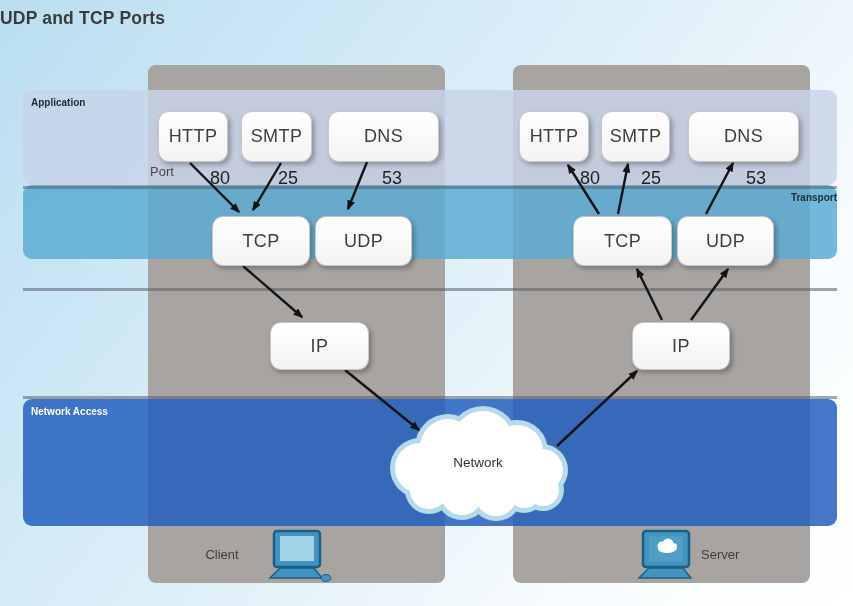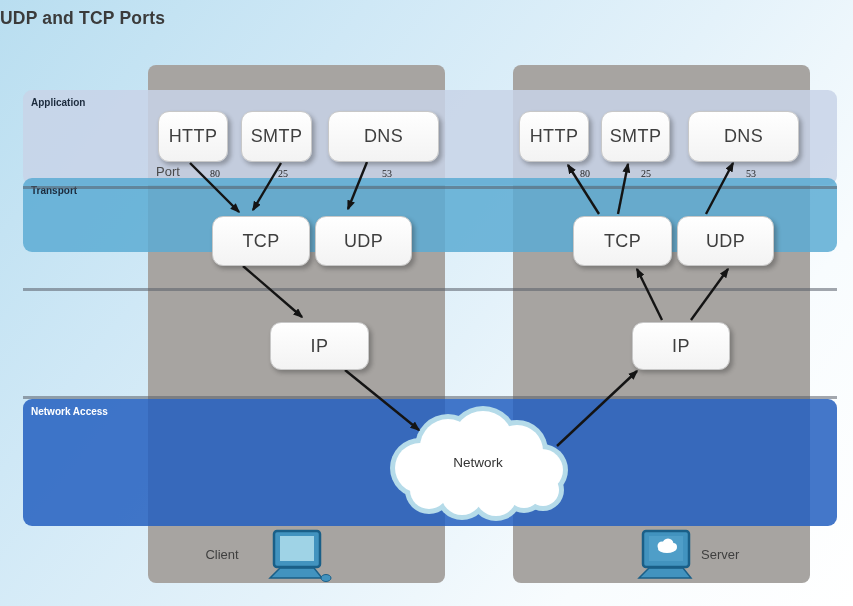--- a/index.html
+++ b/index.html
@@ -28,21 +28,21 @@
     position:absolute;left:23px;width:814px;height:3px;
     background:rgba(90,95,105,0.55);z-index:3;
   }
   .box{
     position:absolute;z-index:6;display:flex;align-items:center;justify-content:center;
     background:linear-gradient(#ffffff,#f3f3f3);border:1px solid #c8c8c8;border-radius:11px;
     box-shadow:2.5px 3px 4px rgba(30,30,30,0.30);
     font-size:18px;color:#3f3f3f;letter-spacing:.4px;
   }
   .ptxt{
-    position:absolute;z-index:6;font-size:10px;color:#1e1e1e;font-family:Liberation Serif, serif;
+    position:absolute;z-index:6;font-size:18px;color:#1e1e1e;
   }
   .pcap{
     position:absolute;z-index:6;font-size:13px;color:#4a4a4a;
   }
   .devlabel{
     position:absolute;z-index:6;font-size:13px;color:#3f3f3f;
   }
   svg.overlay{position:absolute;left:0;top:0;z-index:4;pointer-events:none;}
 </style>
 </head>
@@ -51,21 +51,21 @@
 <div class="canvas">
 
   <div class="title">UDP and TCP Ports</div>
 
   <div class="col" style="left:148px;"></div>
   <div class="col" style="left:513px;"></div>
 
   <div class="band" style="top:90px;height:95px;background:rgba(200,212,232,0.85);">
     <span class="band-label dark">Application</span>
   </div>
-  <div class="band" style="top:178px;height:74px;background:rgba(92,172,212,0.85);">
+  <div class="band" style="top:185px;height:74px;background:rgba(92,172,212,0.85);text-align:right;">
     <span class="band-label dark">Transport</span>
   </div>
   <div class="band" style="top:399px;height:127px;background:rgba(35,95,192,0.85);">
     <span class="band-label light">Network Access</span>
   </div>
 
   <div class="sep" style="top:185.5px;"></div>
   <div class="sep" style="top:287.5px;"></div>
   <div class="sep" style="top:395.5px;"></div>
 
@@ -150,21 +150,21 @@
   <div class="box" style="left:270px;top:322px;width:97px;height:46px;">IP</div>
 
   <div class="box" style="left:519px;top:111px;width:68px;height:49px;">HTTP</div>
   <div class="box" style="left:601px;top:111px;width:67px;height:49px;">SMTP</div>
   <div class="box" style="left:688px;top:111px;width:109px;height:49px;">DNS</div>
 
   <div class="box" style="left:573px;top:216px;width:97px;height:48px;">TCP</div>
   <div class="box" style="left:677px;top:216px;width:95px;height:48px;">UDP</div>
   <div class="box" style="left:632px;top:322px;width:96px;height:46px;">IP</div>
 
-  <div class="pcap" style="left:156px;top:164px;">Port</div>
+  <div class="pcap" style="left:150px;top:164px;">Port</div>
   <div class="ptxt" style="left:210px;top:168px;">80</div>
   <div class="ptxt" style="left:278px;top:168px;">25</div>
   <div class="ptxt" style="left:382px;top:168px;">53</div>
   <div class="ptxt" style="left:580px;top:168px;">80</div>
   <div class="ptxt" style="left:641px;top:168px;">25</div>
   <div class="ptxt" style="left:746px;top:168px;">53</div>
 
   <div class="devlabel" style="left:180px;top:547px;width:84px;text-align:center;">Client</div>
   <div class="devlabel" style="left:701px;top:547px;">Server</div>
 

